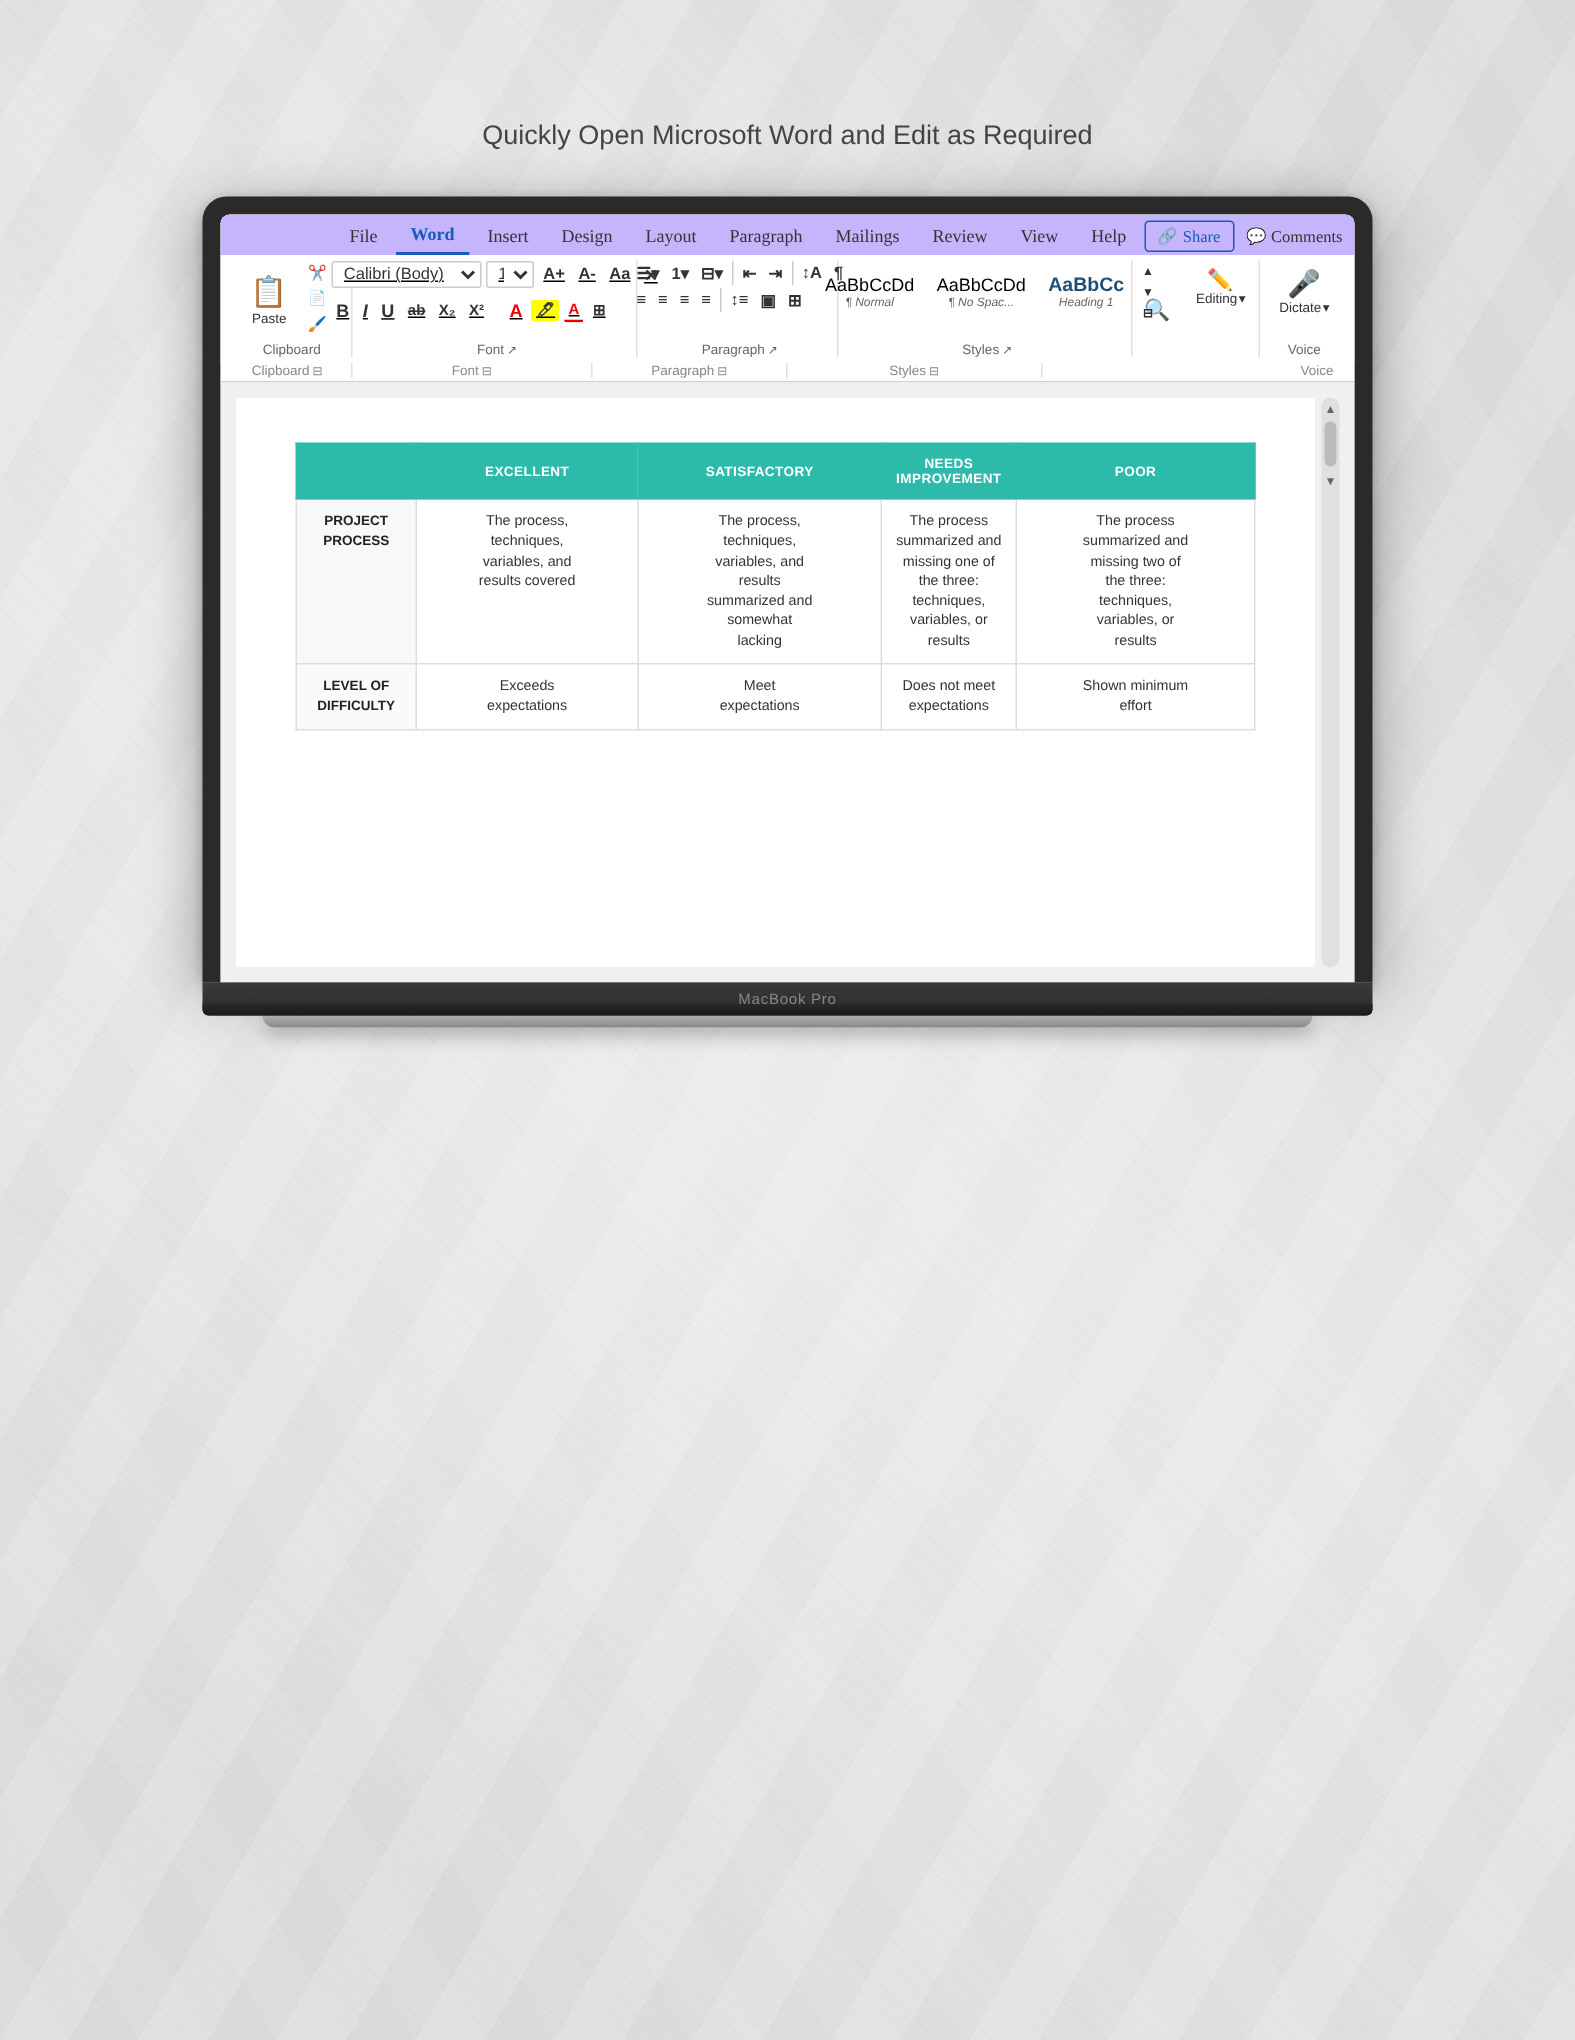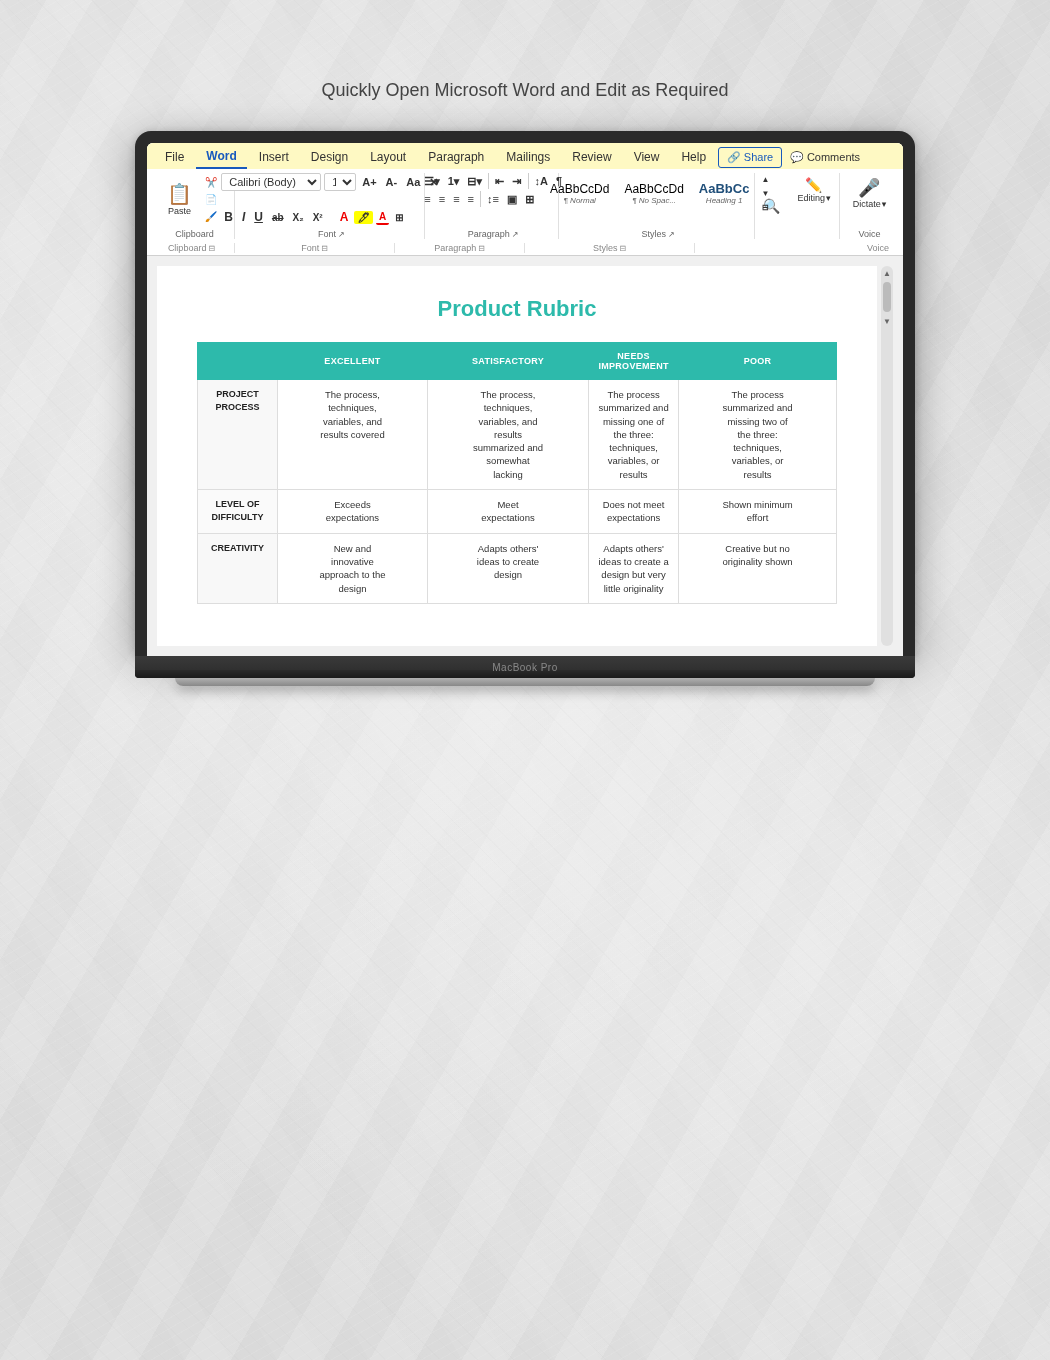--- a/index.html
+++ b/index.html
@@ -115,23 +115,24 @@
     .word-ribbon {
       background: #fff;
       border-bottom: 1px solid #d0d0d0;
       font-size: 11px;
     }
 
     .ribbon-tabs {
       display: flex;
       align-items: center;
       padding: 2px 8px 0 8px;
-      background: #fef9c3;
+      background: #c4b5fd;
       gap: 2px;
-      justify-content: flex-start;
+      justify-content: flex-end;
+      font-family: Liberation Serif, serif;
     }
 
     .ribbon-tabs-left {
       display: flex;
       align-items: center;
       gap: 2px;
     }
 
     .ribbon-tabs-right {
       display: flex;
@@ -214,21 +215,22 @@
       font-size: 10px;
       color: #333;
       min-width: 28px;
       min-height: 36px;
     }
 
     
     .font-controls {
       display: flex;
       flex-direction: column;
-      gap: 18px;
+      gap: 7px;
+      text-decoration: underline;
     }
 
     .font-row {
       display: flex;
       align-items: center;
       gap: 3px;
     }
 
     .font-select {
       font-size: 11px;
@@ -655,21 +657,20 @@
           <div style="flex:1; text-align:center; padding: 0 6px; display:flex; align-items:center; justify-content:flex-end; gap:2px;">
             <span>Voice</span>
           </div>
         </div>
 
       </div>
 
       <div class="doc-area">
         <div class="doc-scroll-area">
           <div class="doc-page">
-            <div class="doc-title">Product Rubric</div>
 
             <table class="rubric-table">
               <thead>
                 <tr>
                   <th></th>
                   <th>EXCELLENT</th>
                   <th>SATISFACTORY</th>
                   <th style="width:90px;">NEEDS IMPROVEMENT</th>
                   <th>POOR</th>
                 </tr>
@@ -712,36 +713,20 @@
                   <td style="white-space:pre-line;">Exceeds
 expectations</td>
                   <td style="white-space:pre-line;">Meet
 expectations</td>
                   <td style="white-space:pre-line;">Does not meet
 expectations</td>
                   <td style="white-space:pre-line;">Shown minimum
 effort</td>
                 </tr>
 
-                <tr>
-                  <td style="white-space:pre-line;">CREATIVITY</td>
-                  <td style="white-space:pre-line;">New and
-innovative
-approach to the
-design</td>
-                  <td style="white-space:pre-line;">Adapts others'
-ideas to create
-design</td>
-                  <td style="white-space:pre-line;">Adapts others'
-ideas to create a
-design but very
-little originality</td>
-                  <td style="white-space:pre-line;">Creative but no
-originality shown</td>
-                </tr>
               </tbody>
             </table>
           </div>
         </div>
 
         <div class="scrollbar-track">
           <div class="scroll-arrow">▲</div>
           <div class="scroll-thumb"></div>
           <div class="scroll-arrow">▼</div>
         </div>

